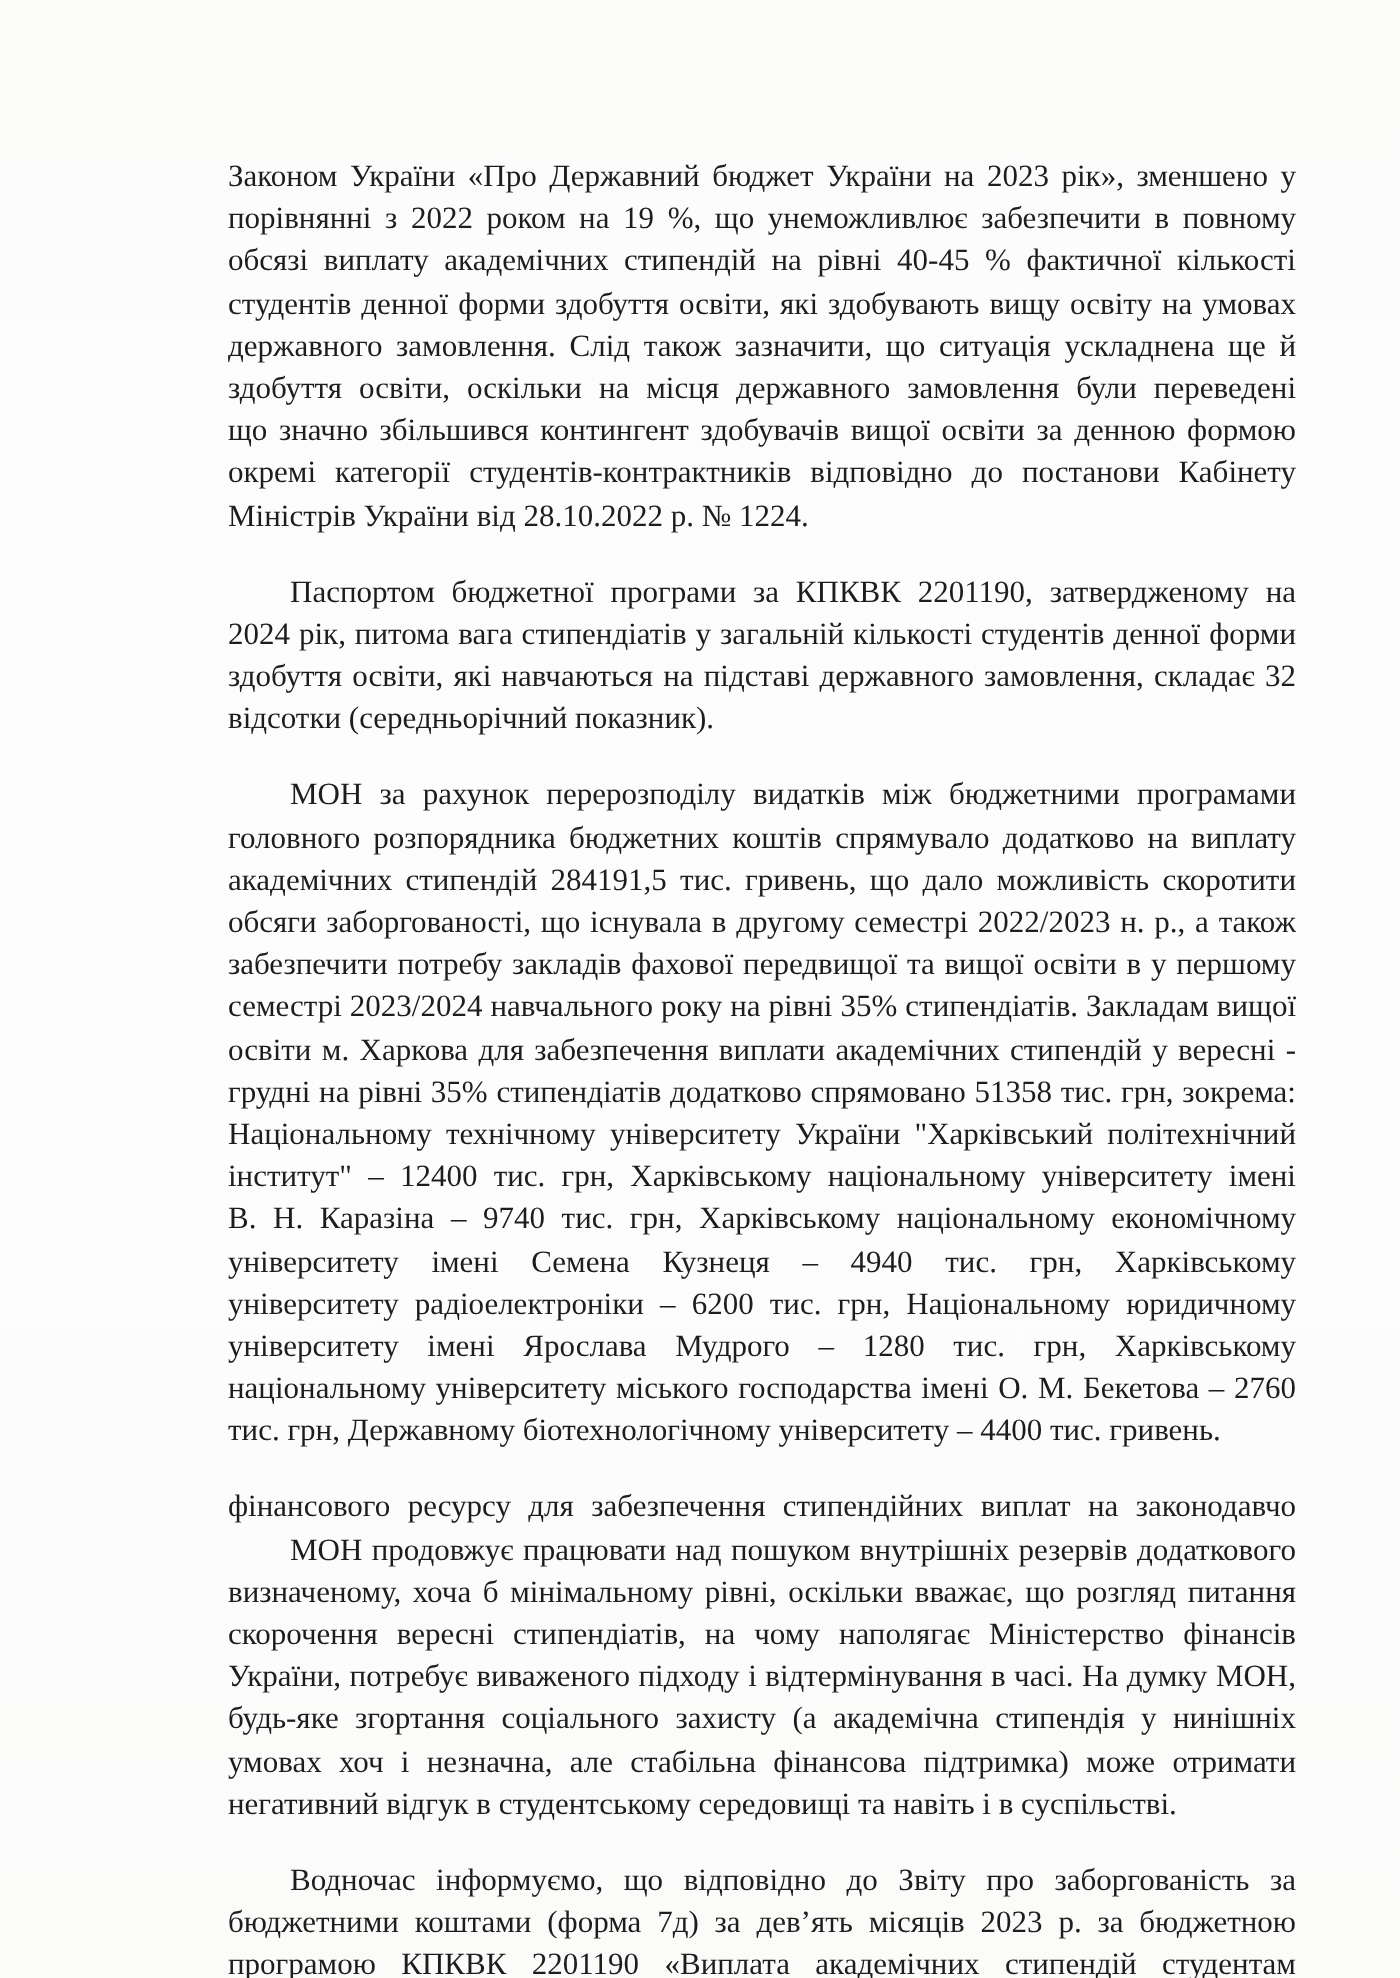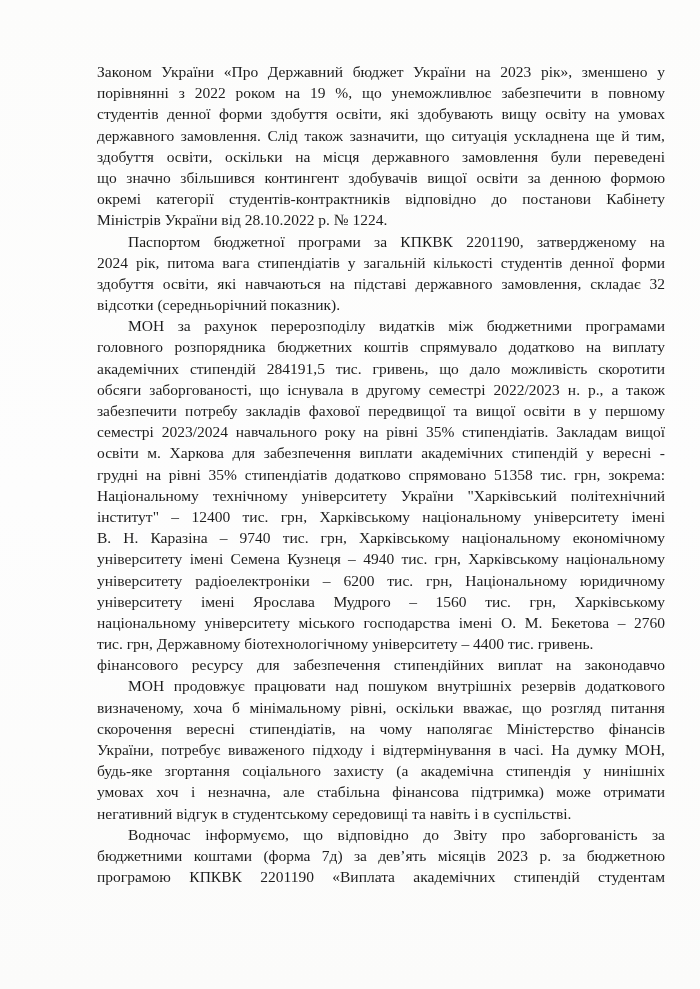--- a/index.html
+++ b/index.html
@@ -22,21 +22,21 @@
     position: absolute;
     left: 97px;
     top: 61px;
     width: 568px;
     font-family: "Liberation Serif", "DejaVu Serif", serif;
     font-size: 15.5px;
     line-height: 21.2px;
     color: #1d1d1d;
   }
   .paragraph {
-    margin: 0;
+    margin: 17px;
     padding: 0;
   }
   .line {
     text-align: justify;
     text-align-last: justify;
     height: 21.2px;
     overflow: hidden;
   }
   .line.paragraph-end {
     text-align-last: left;
@@ -46,20 +46,21 @@
   }
 </style>
 </head>
 <body>
 
 <div class="scan-page">
   <div class="doc-body">
       <div class="paragraph">
         <div class="line">Законом України «Про Державний бюджет України на 2023 рік», зменшено у</div>
         <div class="line">порівнянні з 2022 роком на 19 %, що унеможливлює забезпечити в повному</div>
+        <div class="line">обсязі виплату академічних стипендій на рівні 40-45 % фактичної кількості</div>
         <div class="line">студентів денної форми здобуття освіти, які здобувають вищу освіту на умовах</div>
         <div class="line">державного замовлення. Слід також зазначити, що ситуація ускладнена ще й тим,</div>
         <div class="line">здобуття освіти, оскільки на місця державного замовлення були переведені</div>
         <div class="line">що значно збільшився контингент здобувачів вищої освіти за денною формою</div>
         <div class="line">окремі категорії студентів-контрактників відповідно до постанови Кабінету</div>
         <div class="line paragraph-end">Міністрів України від 28.10.2022 р. № 1224.</div>
       </div>
       <div class="paragraph">
         <div class="line indented">Паспортом бюджетної програми за КПКВК 2201190, затвердженому на</div>
         <div class="line">2024 рік, питома вага стипендіатів у загальній кількості студентів денної форми</div>
@@ -73,21 +74,21 @@
         <div class="line">обсяги заборгованості, що існувала в другому семестрі 2022/2023 н. р., а також</div>
         <div class="line">забезпечити потребу закладів фахової передвищої та вищої освіти в у першому</div>
         <div class="line">семестрі 2023/2024 навчального року на рівні 35% стипендіатів. Закладам вищої</div>
         <div class="line">освіти м. Харкова для забезпечення виплати академічних стипендій у вересні -</div>
         <div class="line">грудні на рівні 35% стипендіатів додатково спрямовано 51358 тис. грн, зокрема:</div>
         <div class="line">Національному технічному університету України "Харківський політехнічний</div>
         <div class="line">інститут" – 12400 тис. грн, Харківському національному університету імені</div>
         <div class="line">В. Н. Каразіна – 9740 тис. грн, Харківському національному економічному</div>
         <div class="line">університету імені Семена Кузнеця – 4940 тис. грн, Харківському національному</div>
         <div class="line">університету радіоелектроніки – 6200 тис. грн, Національному юридичному</div>
-        <div class="line">університету імені Ярослава Мудрого – 1560 тис. грн, Харківському</div>
+        <div class="line">університету імені Ярослава Мудрого – 1280 тис. грн, Харківському</div>
         <div class="line">національному університету міського господарства імені О. М. Бекетова – 2760</div>
         <div class="line paragraph-end">тис. грн, Державному біотехнологічному університету – 4400 тис. гривень.</div>
       </div>
       <div class="paragraph">
         <div class="line">фінансового ресурсу для забезпечення стипендійних виплат на законодавчо</div>
         <div class="line indented">МОН продовжує працювати над пошуком внутрішніх резервів додаткового</div>
         <div class="line">визначеному, хоча б мінімальному рівні, оскільки вважає, що розгляд питання</div>
         <div class="line">скорочення вересні стипендіатів, на чому наполягає Міністерство фінансів</div>
         <div class="line">України, потребує виваженого підходу і відтермінування в часі. На думку МОН,</div>
         <div class="line">будь-яке згортання соціального захисту (а академічна стипендія у нинішніх</div>

